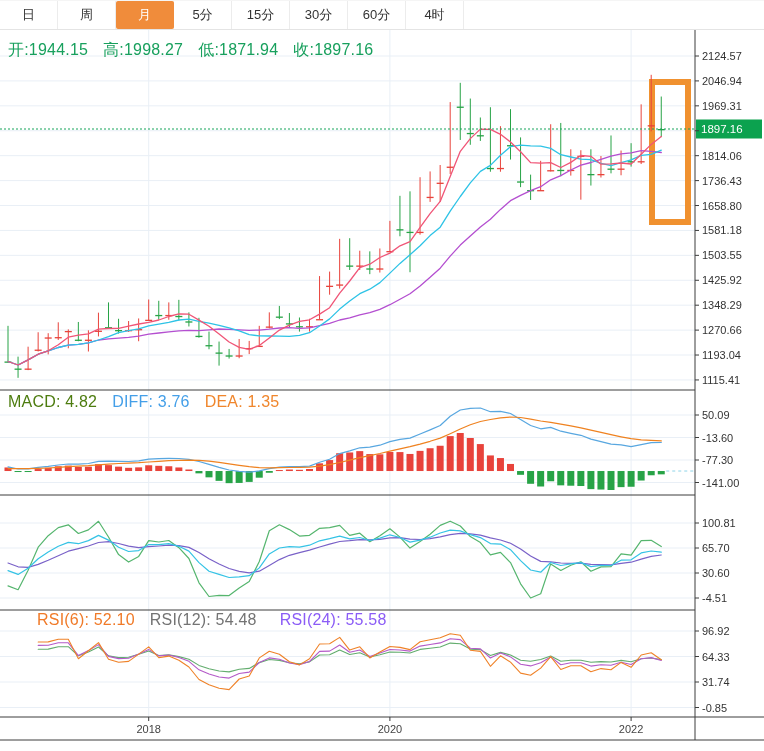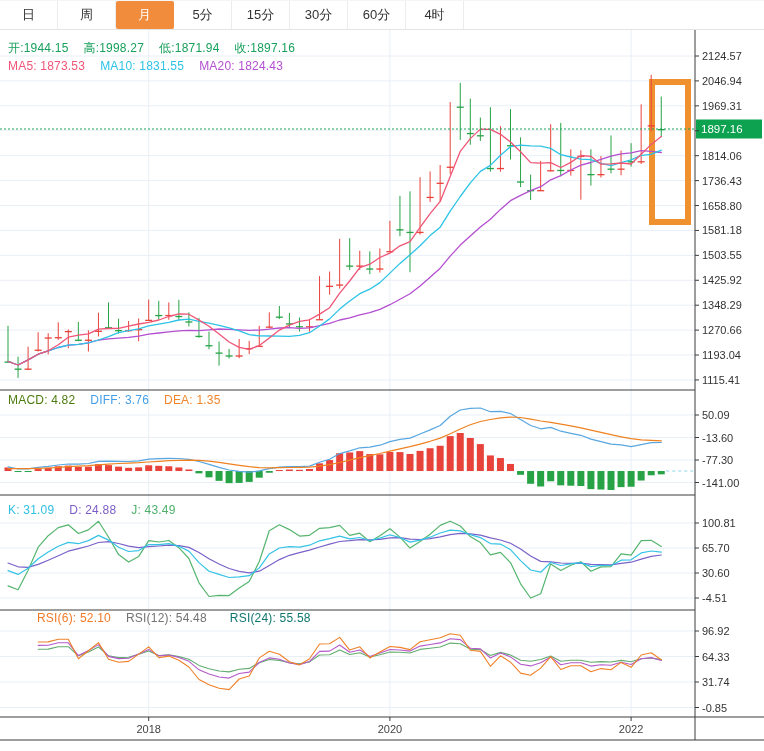--- a/index.html
+++ b/index.html
@@ -4,21 +4,21 @@
 <style>
   * { margin:0; padding:0; box-sizing:border-box; }
   body { width:764px; height:751px; background:#fff; font-family:"Liberation Sans","DejaVu Sans",sans-serif; overflow:hidden; }
   .app { width:764px; height:751px; position:relative; background:#fff; }
   .toolbar { height:30px; display:flex; border-bottom:1px solid #e4e4e4; border-top:1px solid #f5f5f5; background:#fff; }
   .tab { width:58px; height:100%; display:flex; align-items:center; justify-content:center;
          font-size:13px; color:#333; border-right:1px solid #ececec; cursor:pointer; background:#fff; }
   .tab.active { background:#f08c3b; color:#fff; border-radius:2px; border-right:1px solid #f08c3b; }
   .chart-wrap { position:relative; width:764px; height:721px; }
   svg { position:absolute; top:0; left:0; }
-  .legend { position:absolute; font-size:12px; white-space:nowrap; z-index:5; pointer-events:none; }
+  .legend { position:absolute; font-size:16px; white-space:nowrap; z-index:5; pointer-events:none; }
   .legend span { margin-right:15px; letter-spacing:0.2px; }
   .lg-ohlc { top:10px; left:8px; }
   .lg-ma   { top:29px; left:8px; }
   .lg-macd { top:363px; left:8px; }
   .lg-kdj  { top:473px; left:8px; }
   .lg-rsi  { top:581px; left:8px; }
 </style>
 </head>
 <body>
 
@@ -368,18 +368,16 @@
         <g>
           <line x1="148.70000000000002" y1="687" x2="148.70000000000002" y2="691" stroke="#3c3c3c" stroke-width="1"></line>
           <text x="148.70000000000002" y="703" font-size="11" fill="#444" text-anchor="middle">2018</text>
           <line x1="389.90000000000003" y1="687" x2="389.90000000000003" y2="691" stroke="#3c3c3c" stroke-width="1"></line>
           <text x="389.90000000000003" y="703" font-size="11" fill="#444" text-anchor="middle">2020</text>
           <line x1="631.1" y1="687" x2="631.1" y2="691" stroke="#3c3c3c" stroke-width="1"></line>
           <text x="631.1" y="703" font-size="11" fill="#444" text-anchor="middle">2022</text>
         </g>
       </svg>
     <div class="legend lg-ohlc" id="lg-ohlc"><span style="color: rgb(24, 160, 93);">开:1944.15</span><span style="color: rgb(24, 160, 93);">高:1998.27</span><span style="color: rgb(24, 160, 93);">低:1871.94</span><span style="color: rgb(24, 160, 93);">收:1897.16</span></div>
-    <div class="legend lg-ma" id="lg-ma"><span style="color: rgb(240, 85, 119);">MA5: 1873.53</span><span style="color: rgb(46, 195, 230);">MA10: 1831.55</span><span style="color: rgb(180, 79, 208);">MA20: 1824.43</span></div>
     <div class="legend lg-macd" id="lg-macd"><span style="color: #4d7c0f;">MACD: 4.82</span><span style="color: rgb(68, 159, 232); text-align: center;">DIFF: 3.76</span><span style="color: rgb(240, 134, 44); text-align: center;">DEA: 1.35</span></div>
-    <div class="legend lg-kdj" id="lg-kdj"><span style="color: rgb(47, 193, 226);">K: 31.09</span><span style="color: rgb(125, 94, 200);">D: 24.88</span><span style="color: rgb(77, 176, 106);">J: 43.49</span></div>
-    <div class="legend lg-rsi" id="lg-rsi"><span style="color: rgb(240, 122, 40); margin-left: 29px;">RSI(6): 52.10</span><span style="color: #737373;">RSI(12): 54.48</span><span style="color: #0f766e; padding-left: 8px;">RSI(24): 55.58</span></div>
+    <div class="legend lg-rsi" id="lg-rsi"><span style="color: rgb(240, 122, 40); margin-left: 29px;">RSI(6): 52.10</span><span style="color: #737373;">RSI(12): 54.48</span><span style="color: #8b5cf6; padding-left: 8px;">RSI(24): 55.58</span></div>
   </div>
 </div>
 
 </body></html>

